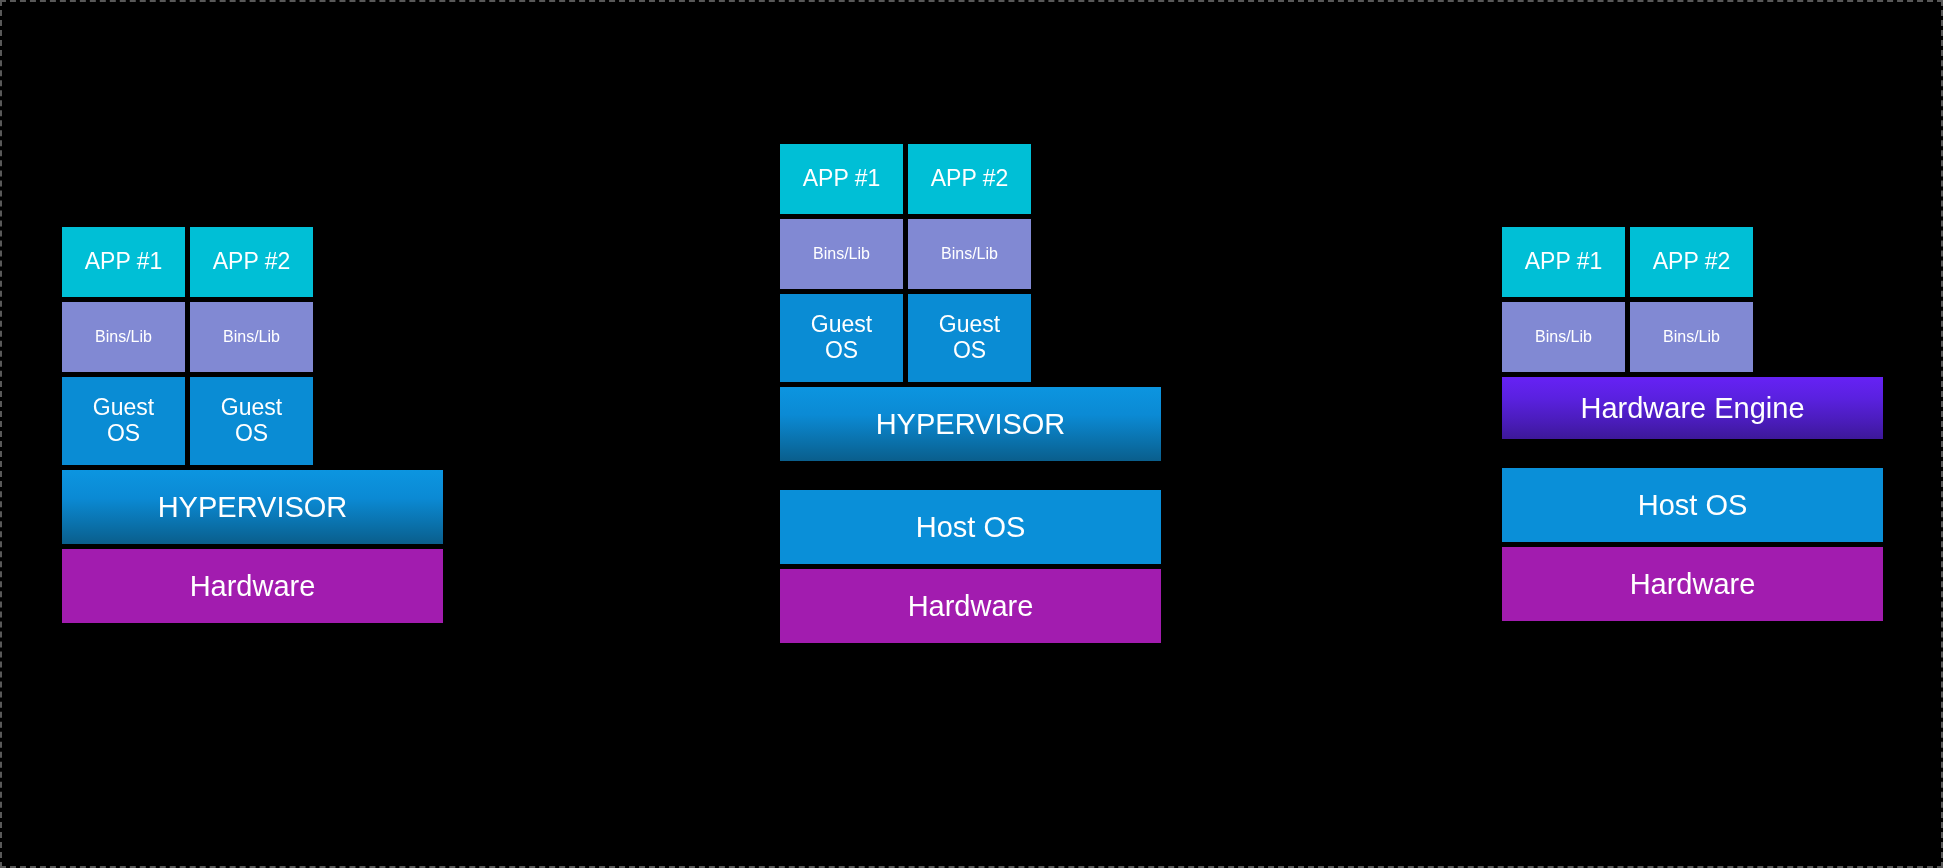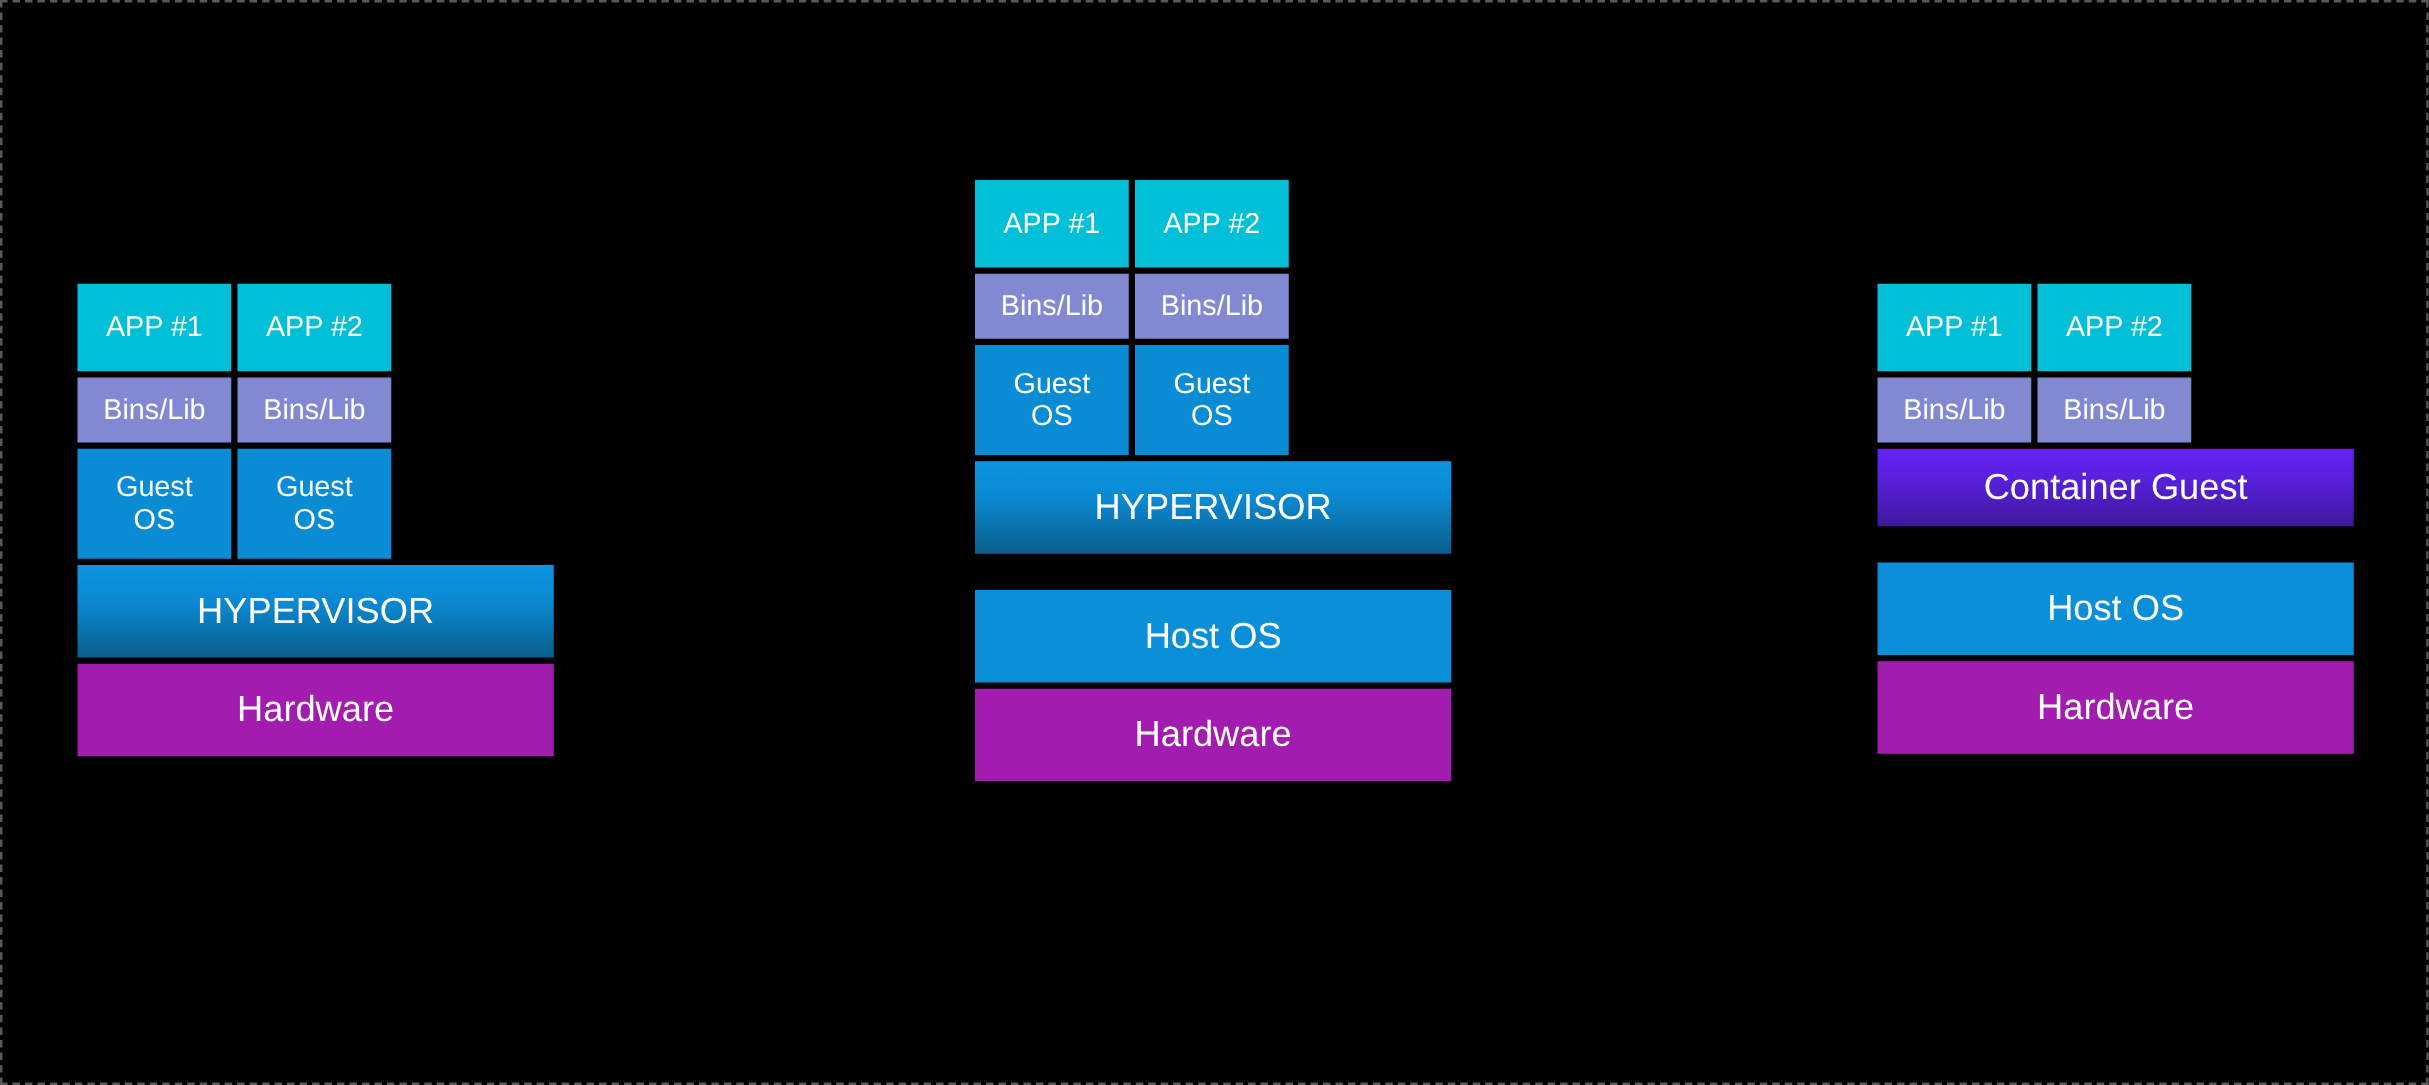--- a/index.html
+++ b/index.html
@@ -43,21 +43,21 @@
     box-sizing: border-box;
     white-space: pre-line;
     -webkit-font-smoothing: antialiased;
   }
 
   
   .small   { width: 123px; }
   .wide    { width: 381px; }
 
   .h-app    { height: 70px;  font-size: 23px; }
-  .h-bins   { height: 52px;  font-size: 23px; }
+  .h-bins   { height: 70px;  font-size: 16px; }
   .h-guest  { height: 88px;  font-size: 23px; }
   .h-bar    { height: 74px;  font-size: 29px; }
   .h-engine { height: 62px;  font-size: 29px; }
 
   
   .c-app    { background: #00bfd6; }
   .c-bins   { background: #8189d3; }
   .c-guest  { background: #0a8cd4; }
   .c-host   { background: #0a8fd8; margin-top: 24px; }
   .c-hw     { background: #a21caf; }
@@ -125,18 +125,18 @@
     <div class="pair-row">
       <div class="blk small h-app c-app">APP #1</div>
       <div class="blk small h-app c-app">APP #2</div>
     </div>
 
     <div class="pair-row">
       <div class="blk small h-bins c-bins">Bins/Lib</div>
       <div class="blk small h-bins c-bins">Bins/Lib</div>
     </div>
 
-    <div class="blk wide h-engine c-engine">Container Guest</div>
+    <div class="blk wide h-engine c-engine">Hardware Engine</div>
     <div class="blk wide h-bar c-host">Host OS</div>
     <div class="blk wide h-bar c-hw">Hardware</div>
   </div>
 
 </div>
 
 </body></html>

